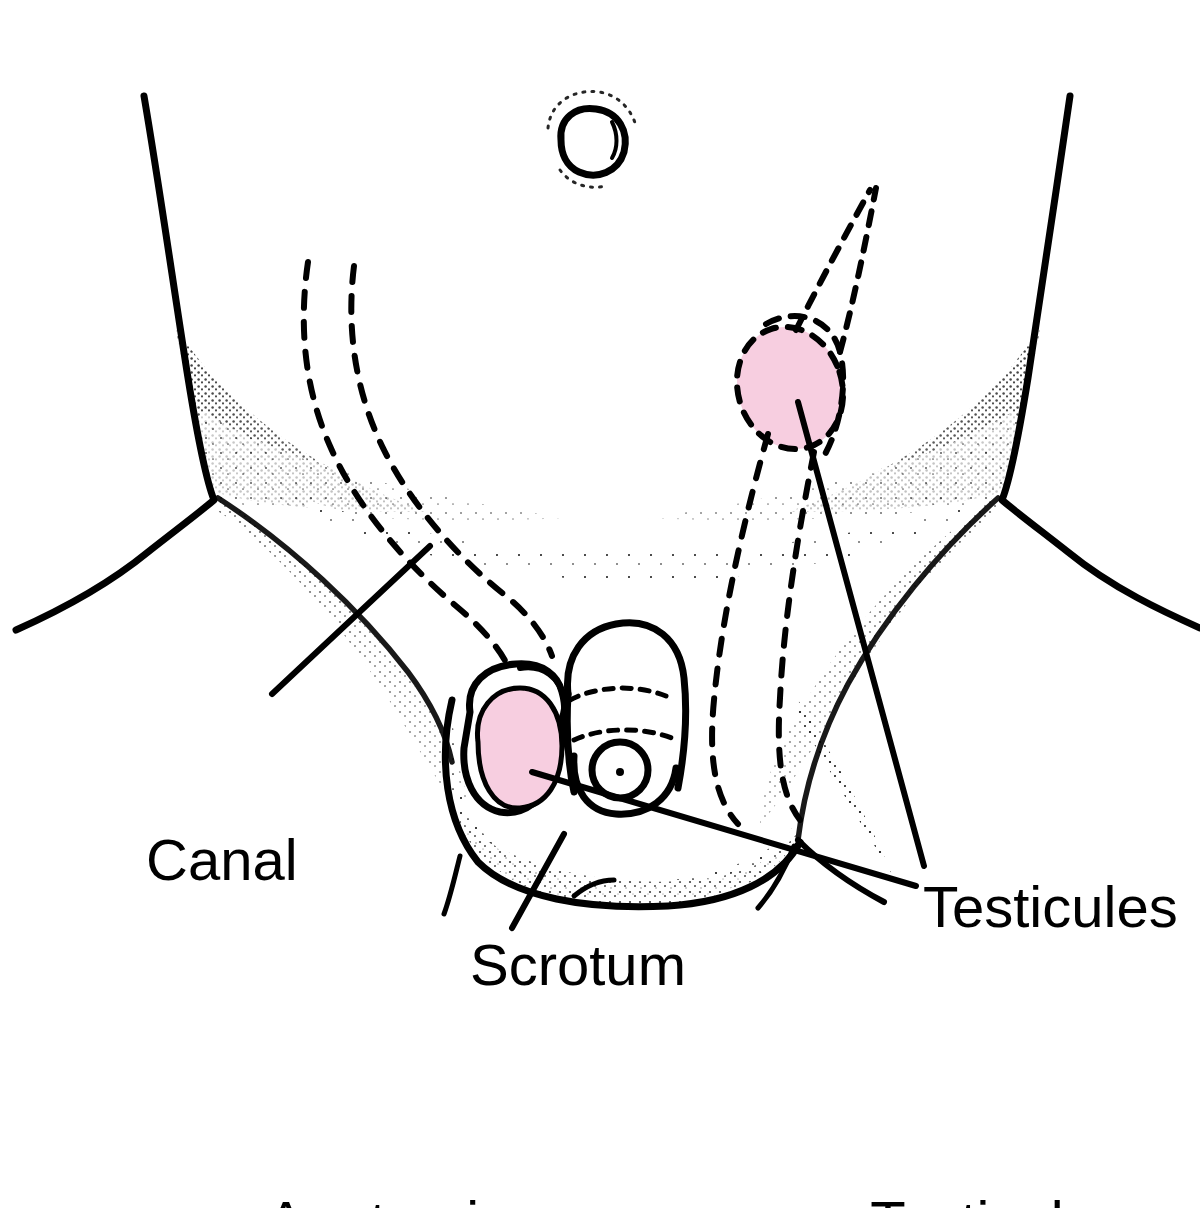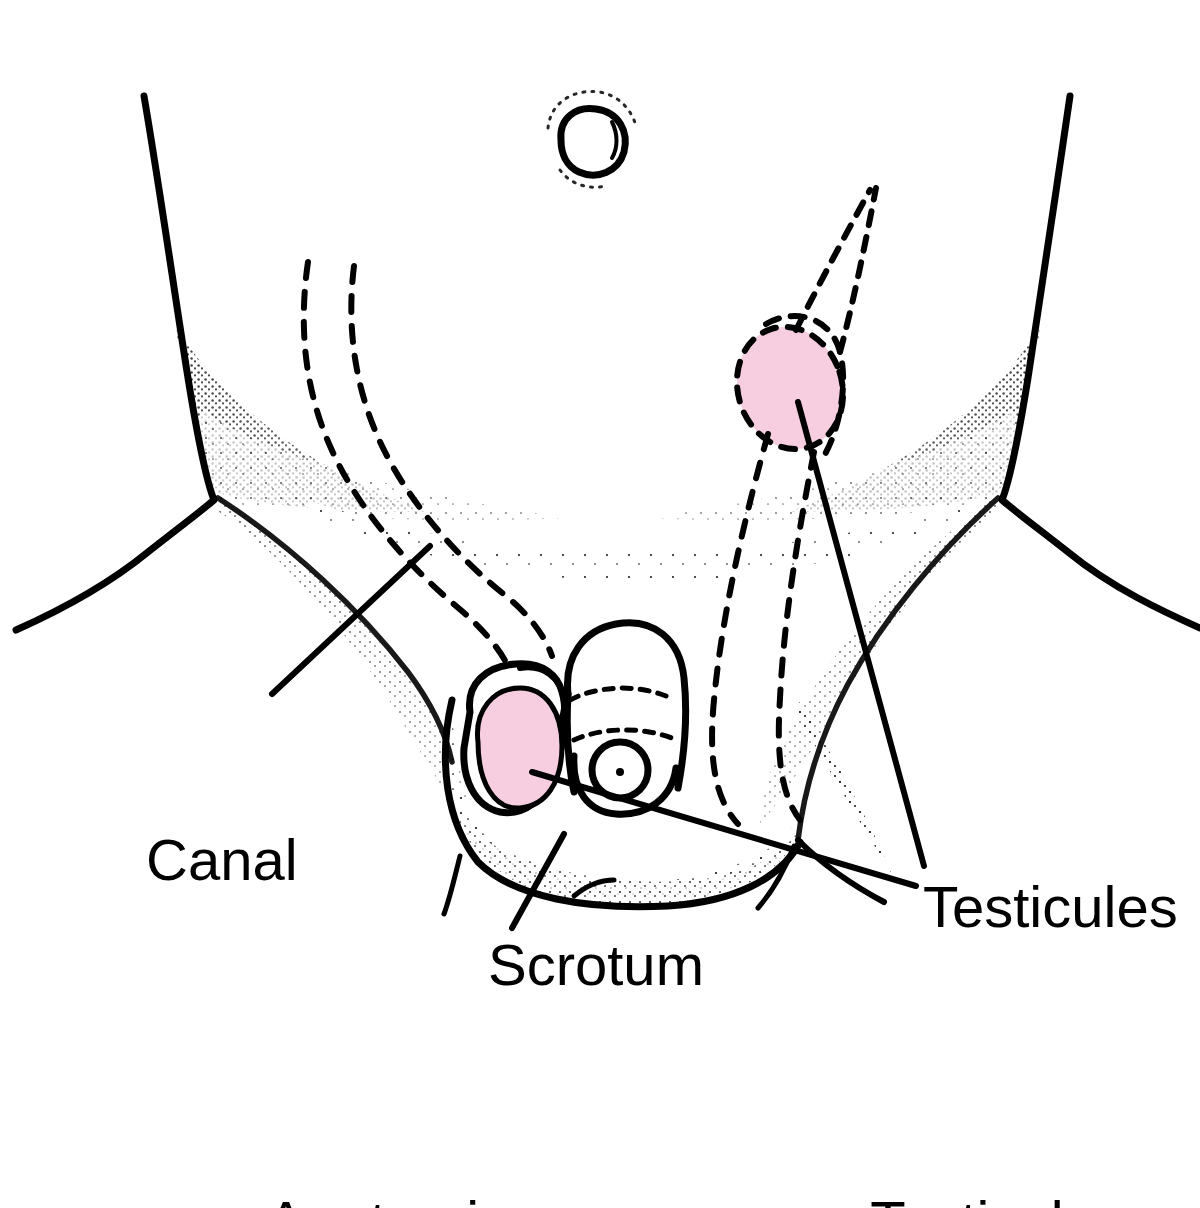--- a/index.html
+++ b/index.html
@@ -35,21 +35,21 @@
     font-weight: 400;
     color: #000000;
     white-space: pre;
     line-height: 1.06;
     letter-spacing: 0px;
   }
   .callout-label { font-size: 58px; }
   .caption-label { font-size: 58px; text-align: center; }
 
   #label-canal-deferent { left: 138px; top: 706px; }
-  #label-scrotum { left: 480px; top: 934px; }
+  #label-scrotum { left: 462px; top: 934px; }
   #label-testicules { left: 915px; top: 876px; }
   #caption-anatomie-normale { left: 186px; top: 1068px; width: 390px; }
   #caption-testicule-cryptorchide { left: 760px; top: 1068px; width: 430px; }
 </style>
 </head>
 <body>
 
 <div id="figure">
 
   <svg id="anatomy-svg" viewBox="0 0 1200 1208" xmlns="http://www.w3.org/2000/svg">

